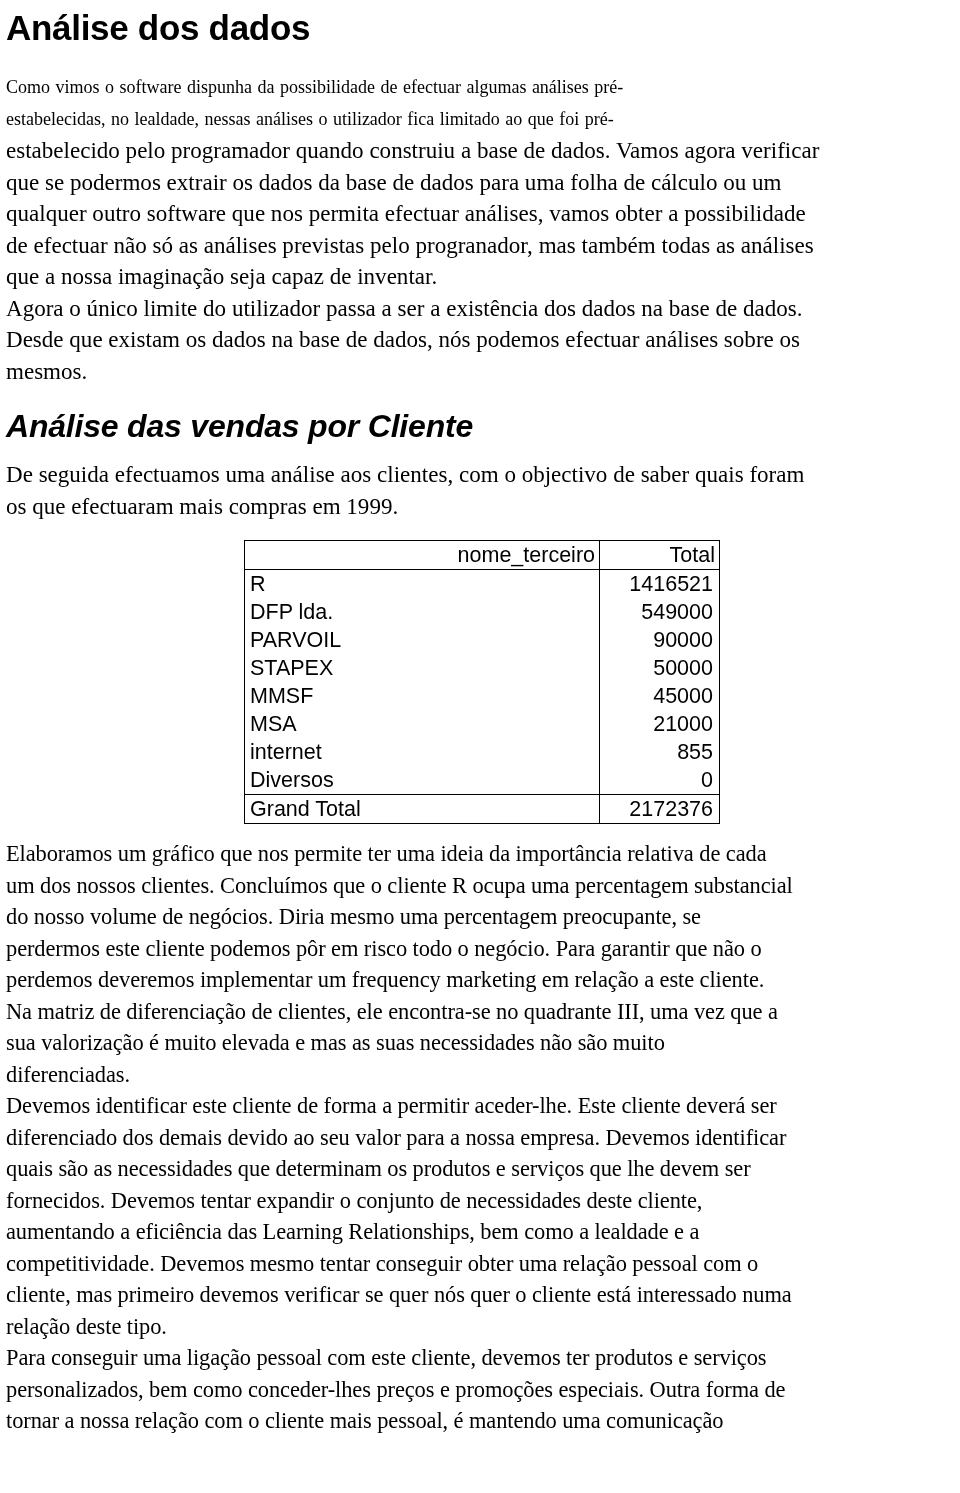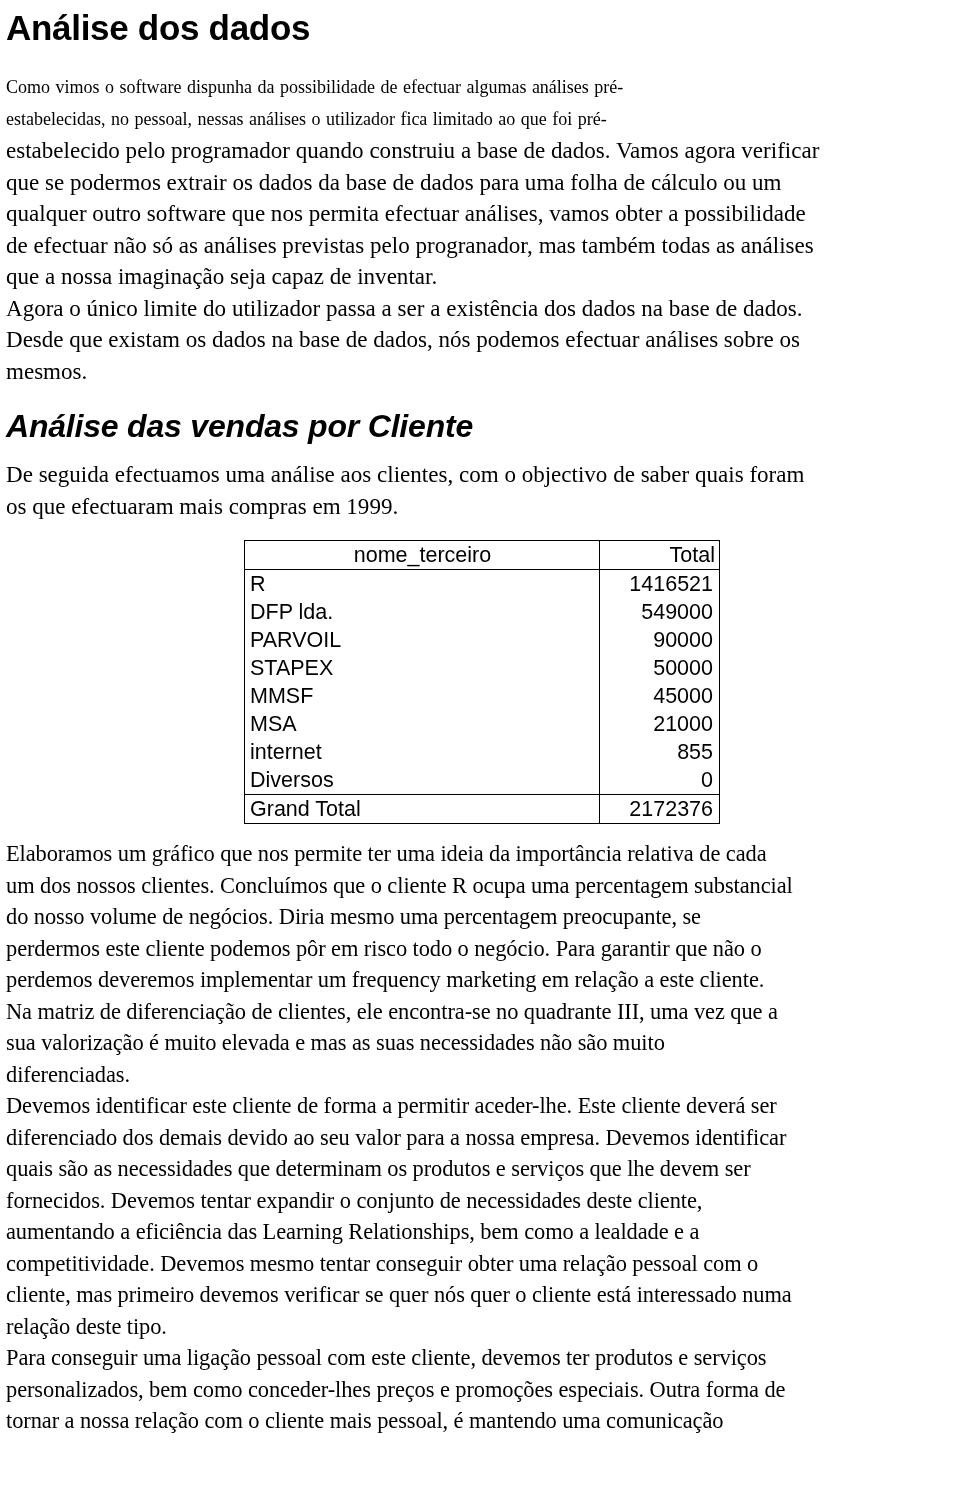--- a/index.html
+++ b/index.html
@@ -97,21 +97,21 @@
   table.pivot th,
   table.pivot td {
     padding: 0 4px 0 5px;
     margin: 0;
     font-weight: normal;
     height: 28px;
     vertical-align: middle;
     white-space: nowrap;
   }
   table.pivot thead th {
-    text-align: center;
+    text-align: right;
     border-bottom: 1.2px solid #000;
   }
   table.pivot thead th.th-total {
     border-left: 1.2px solid #000;
     text-align: right;
   }
   table.pivot tbody td.td-name { text-align: left; }
   table.pivot tbody td.td-total {
     text-align: right;
     border-left: 1.2px solid #000;
@@ -124,21 +124,21 @@
 </head>
 <body>
 
 <div class="page">
   <div class="inner">
 
     <h1 class="doc-title">Análise dos dados</h1>
 
     <div class="para wide">
       <div>Como vimos o software dispunha da possibilidade de efectuar algumas análises pré-</div>
-      <div>estabelecidas, no pessoal, nessas análises o utilizador fica limitado ao que foi pré-</div>
+      <div>estabelecidas, no lealdade, nessas análises o utilizador fica limitado ao que foi pré-</div>
     </div>
 
     <div class="para narrow-loose">
       <div>estabelecido pelo programador quando construiu a base de dados. Vamos agora verificar</div>
       <div>que se podermos  extrair os dados da base de dados para uma folha de cálculo ou um</div>
       <div>qualquer outro software que nos permita efectuar análises, vamos obter a possibilidade</div>
       <div>de efectuar não só as análises previstas pelo progranador, mas também todas as análises</div>
       <div>que a nossa imaginação seja capaz de inventar.</div>
       <div>Agora o único limite do utilizador  passa a ser a existência dos dados na base de dados.</div>
       <div>Desde que existam os dados na base de dados, nós podemos efectuar análises sobre os</div>

